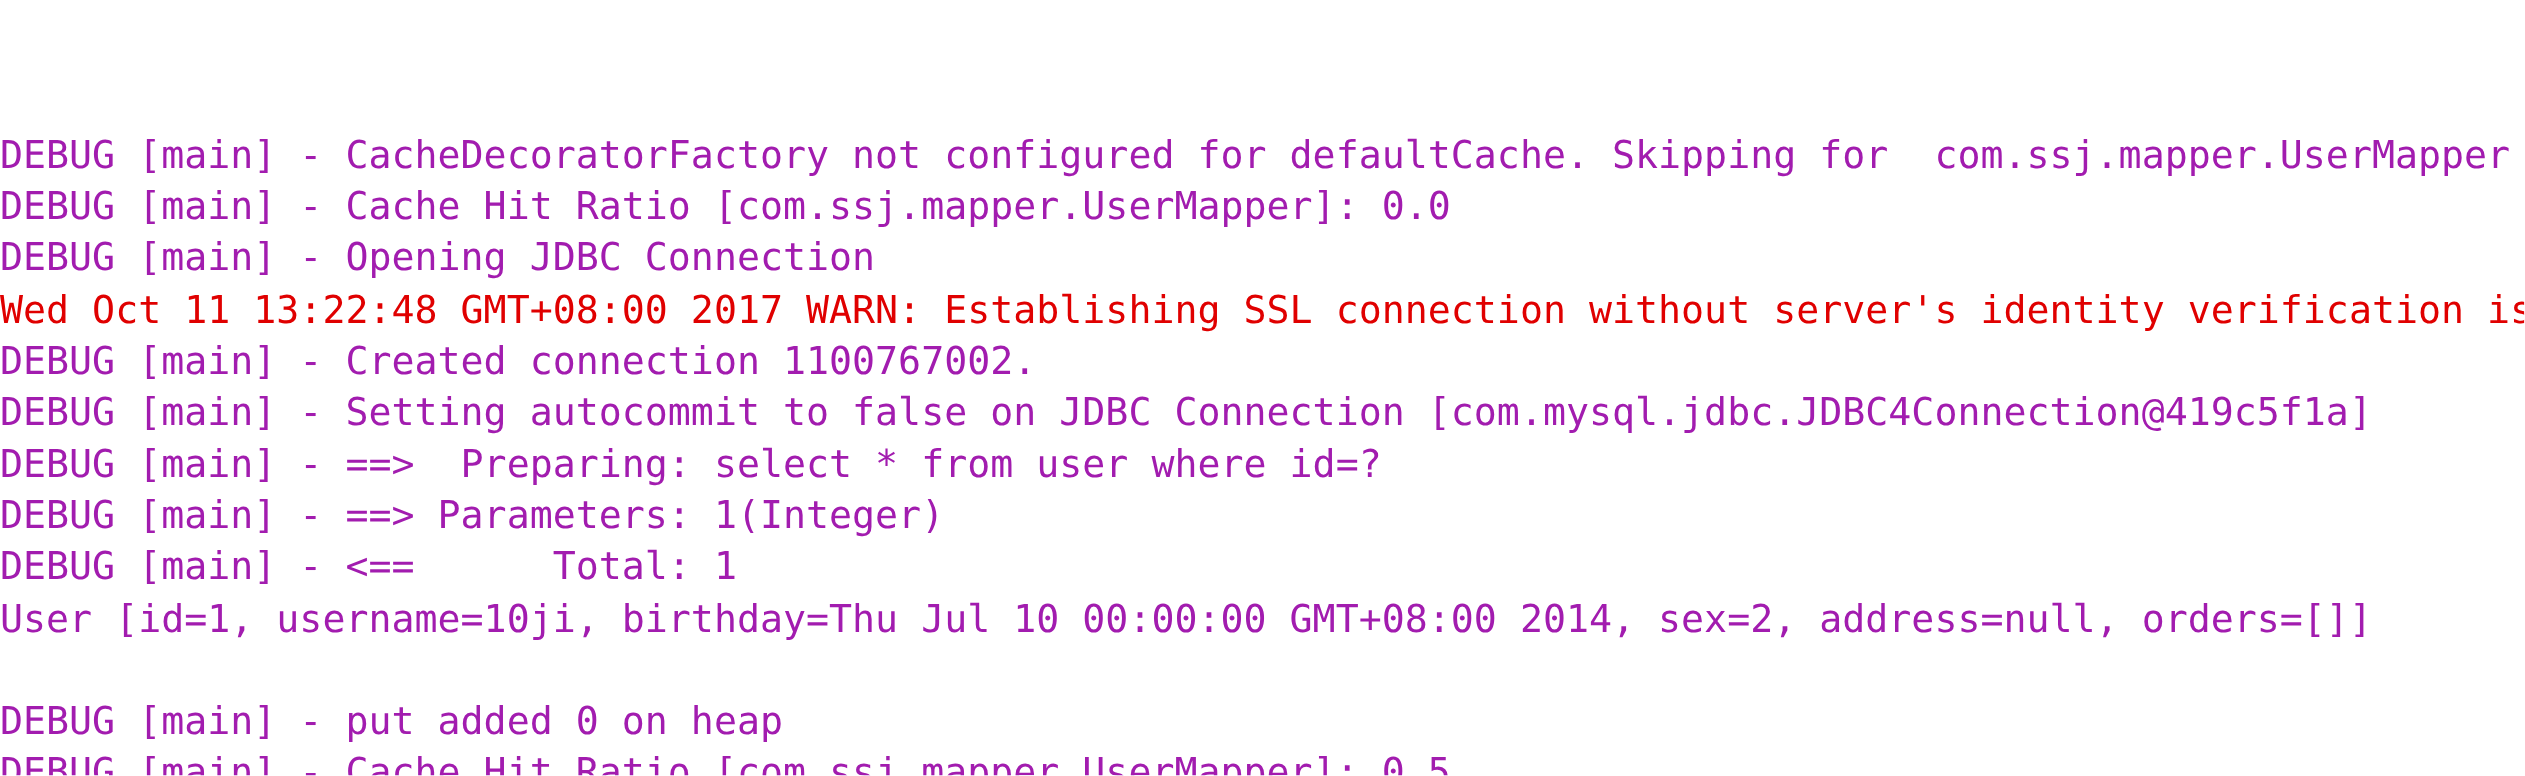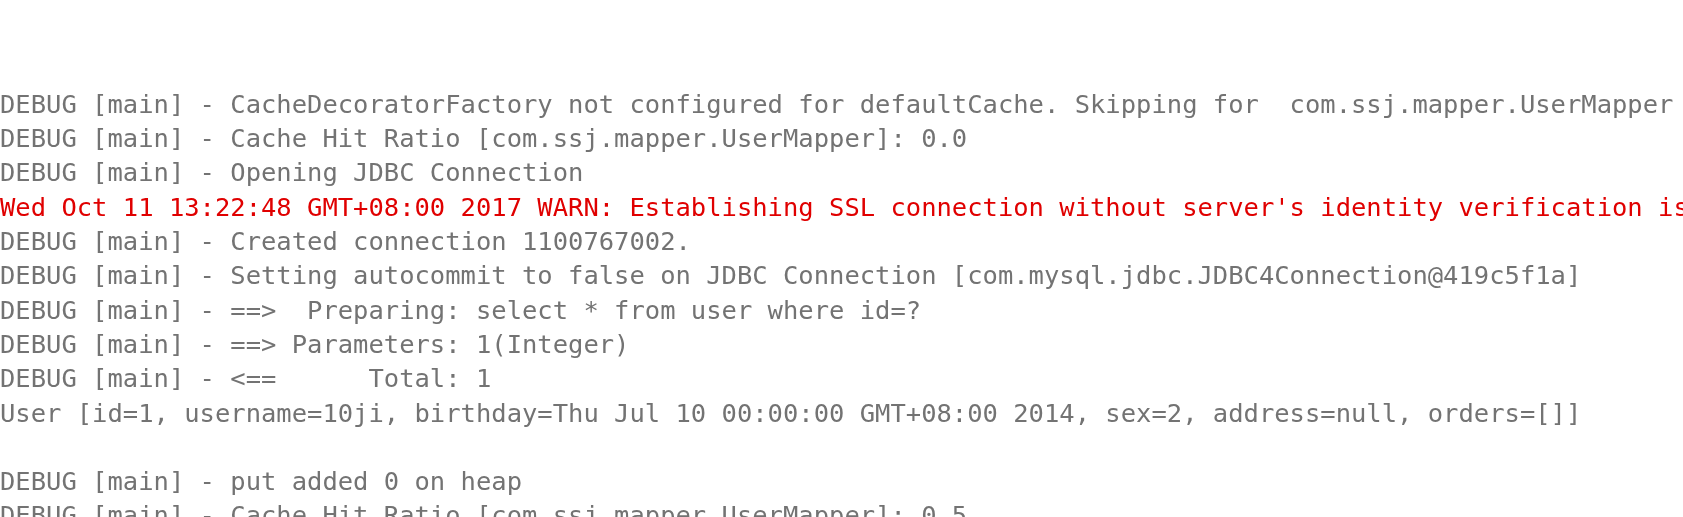--- a/index.html
+++ b/index.html
@@ -44,21 +44,21 @@
     line-height: 34.3px;
     display: block;
   }
 
   .log-line.level-warn {
     color: #e00000;
   }
 
   .log-line.level-debug,
   .log-line.level-result {
-    color: #737373;
+    color: #a21caf;
   }
 
   .log-line.blank {
     color: transparent;
   }
 </style>
 </head>
 <body>
 
 <div id="console-panel" style="background: rgb(255, 255, 255);">

